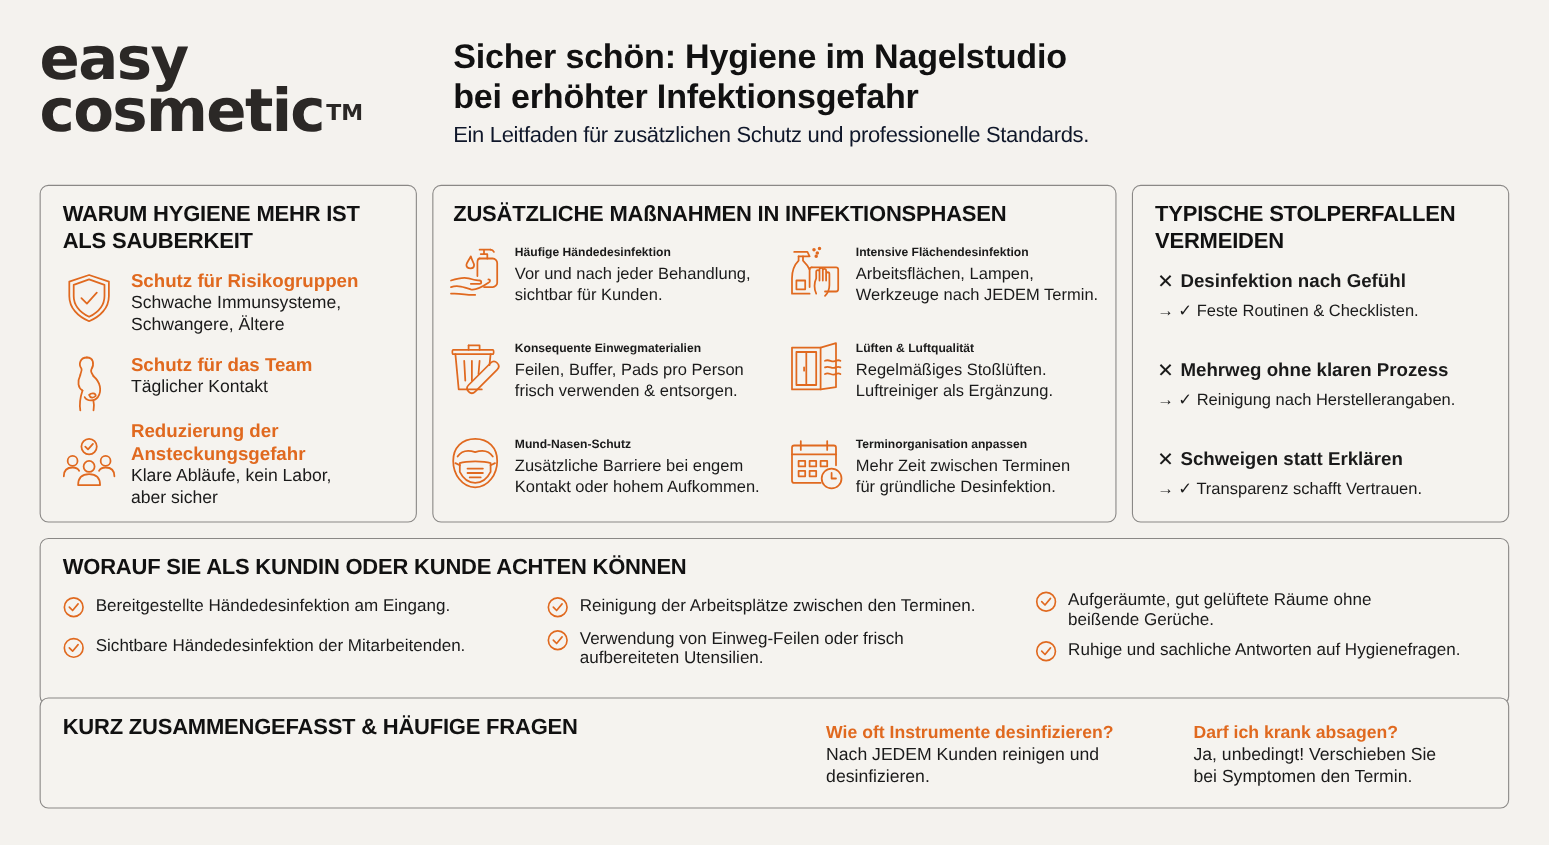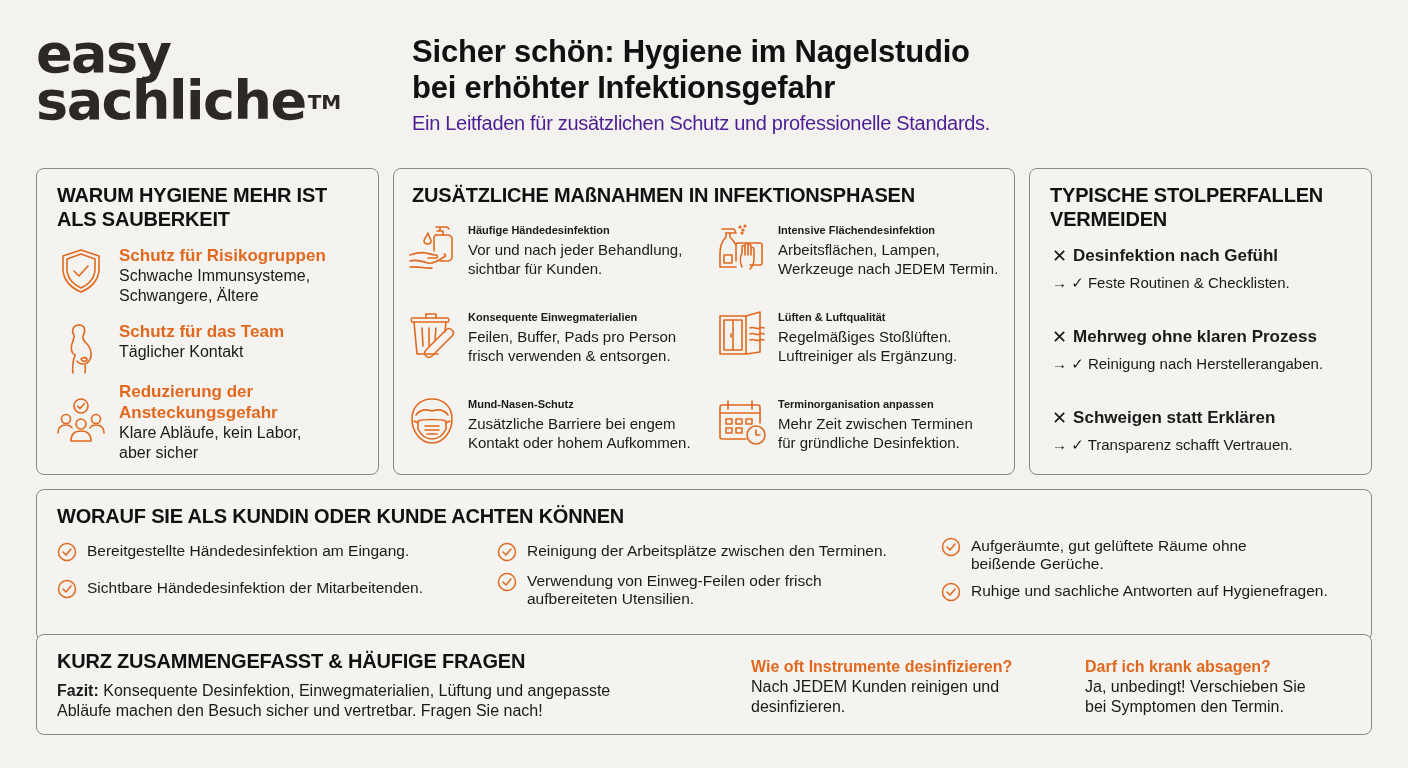--- a/index.html
+++ b/index.html
@@ -12,21 +12,21 @@
   }
   .logo {
     position: absolute; left: 36px; top: 30px;
     font-family: "DejaVu Sans", sans-serif;
     font-weight: bold; font-size: 54px; line-height: 47px;
     color: #2b2826; letter-spacing: -1.5px;
   }
   .logo .tm { font-size: 20px; vertical-align: top; position: relative; top: 2px; letter-spacing: 0; margin-left: 2px; }
   .header { position: absolute; left: 412px; top: 34px; }
   .title { font-weight: bold; font-size: 31px; line-height: 36px; color: #111; letter-spacing: -0.2px; }
-  .subtitle { font-size: 20px; line-height: 26px; margin-top: 4px; color: #4c1d95; letter-spacing: -0.3px; }
+  .subtitle { font-size: 20px; line-height: 26px; margin-top: 4px; color: #0f172a; letter-spacing: -0.3px; }
 
   .card {
     position: absolute;
     border: 1.5px solid #8a8886;
     border-radius: 8px;
     background: #f5f3ef;
   }
   .card h2 {
     font-weight: bold; font-size: 20px; line-height: 24px; color: #111;
     letter-spacing: -0.2px;
@@ -66,21 +66,21 @@
   .faq .q { font-weight: bold; font-size: 16px; line-height: 20px; }
   .faq .a { font-size: 16px; line-height: 20px; }
 
   svg { display: block; }
 </style>
 </head>
 <body>
 
 <div class="logo">
   <div>easy</div>
-  <div><span>sachliche</span><span class="tm">TM</span></div>
+  <div><span>cosmetic</span><span class="tm">TM</span></div>
 </div>
 
 <div class="header">
   <div class="title">
     <div>Sicher schön: Hygiene im Nagelstudio</div>
     <div>bei erhöhter Infektionsgefahr</div>
   </div>
   <div class="subtitle">Ein Leitfaden für zusätzlichen Schutz und professionelle Standards.</div>
 </div>
 
@@ -359,24 +359,20 @@
           <circle cx="10" cy="10" r="8.5"></circle>
           <path d="M6 10 L9 13 L14 7"></path>
         </svg>
       </span>
     <span>Ruhige und sachliche Antworten auf Hygienefragen.</span>
   </div>
 </div>
 
 <div class="card" id="c5">
   <h2>KURZ ZUSAMMENGEFASST &amp; HÄUFIGE FRAGEN</h2>
-  <div class="fazit">
-    <div><b>Fazit:</b><span> Konsequente Desinfektion, Einwegmaterialien, Lüftung und angepasste</span></div>
-    <div>Abläufe machen den Besuch sicher und vertretbar. Fragen Sie nach!</div>
-  </div>
 
   <div class="faq" style="left:714px;">
     <div class="q orange">Wie oft Instrumente desinfizieren?</div>
     <div class="a">Nach JEDEM Kunden reinigen und</div>
     <div class="a">desinfizieren.</div>
   </div>
   <div class="faq" style="left:1048px;">
     <div class="q orange">Darf ich krank absagen?</div>
     <div class="a">Ja, unbedingt! Verschieben Sie</div>
     <div class="a">bei Symptomen den Termin.</div>

